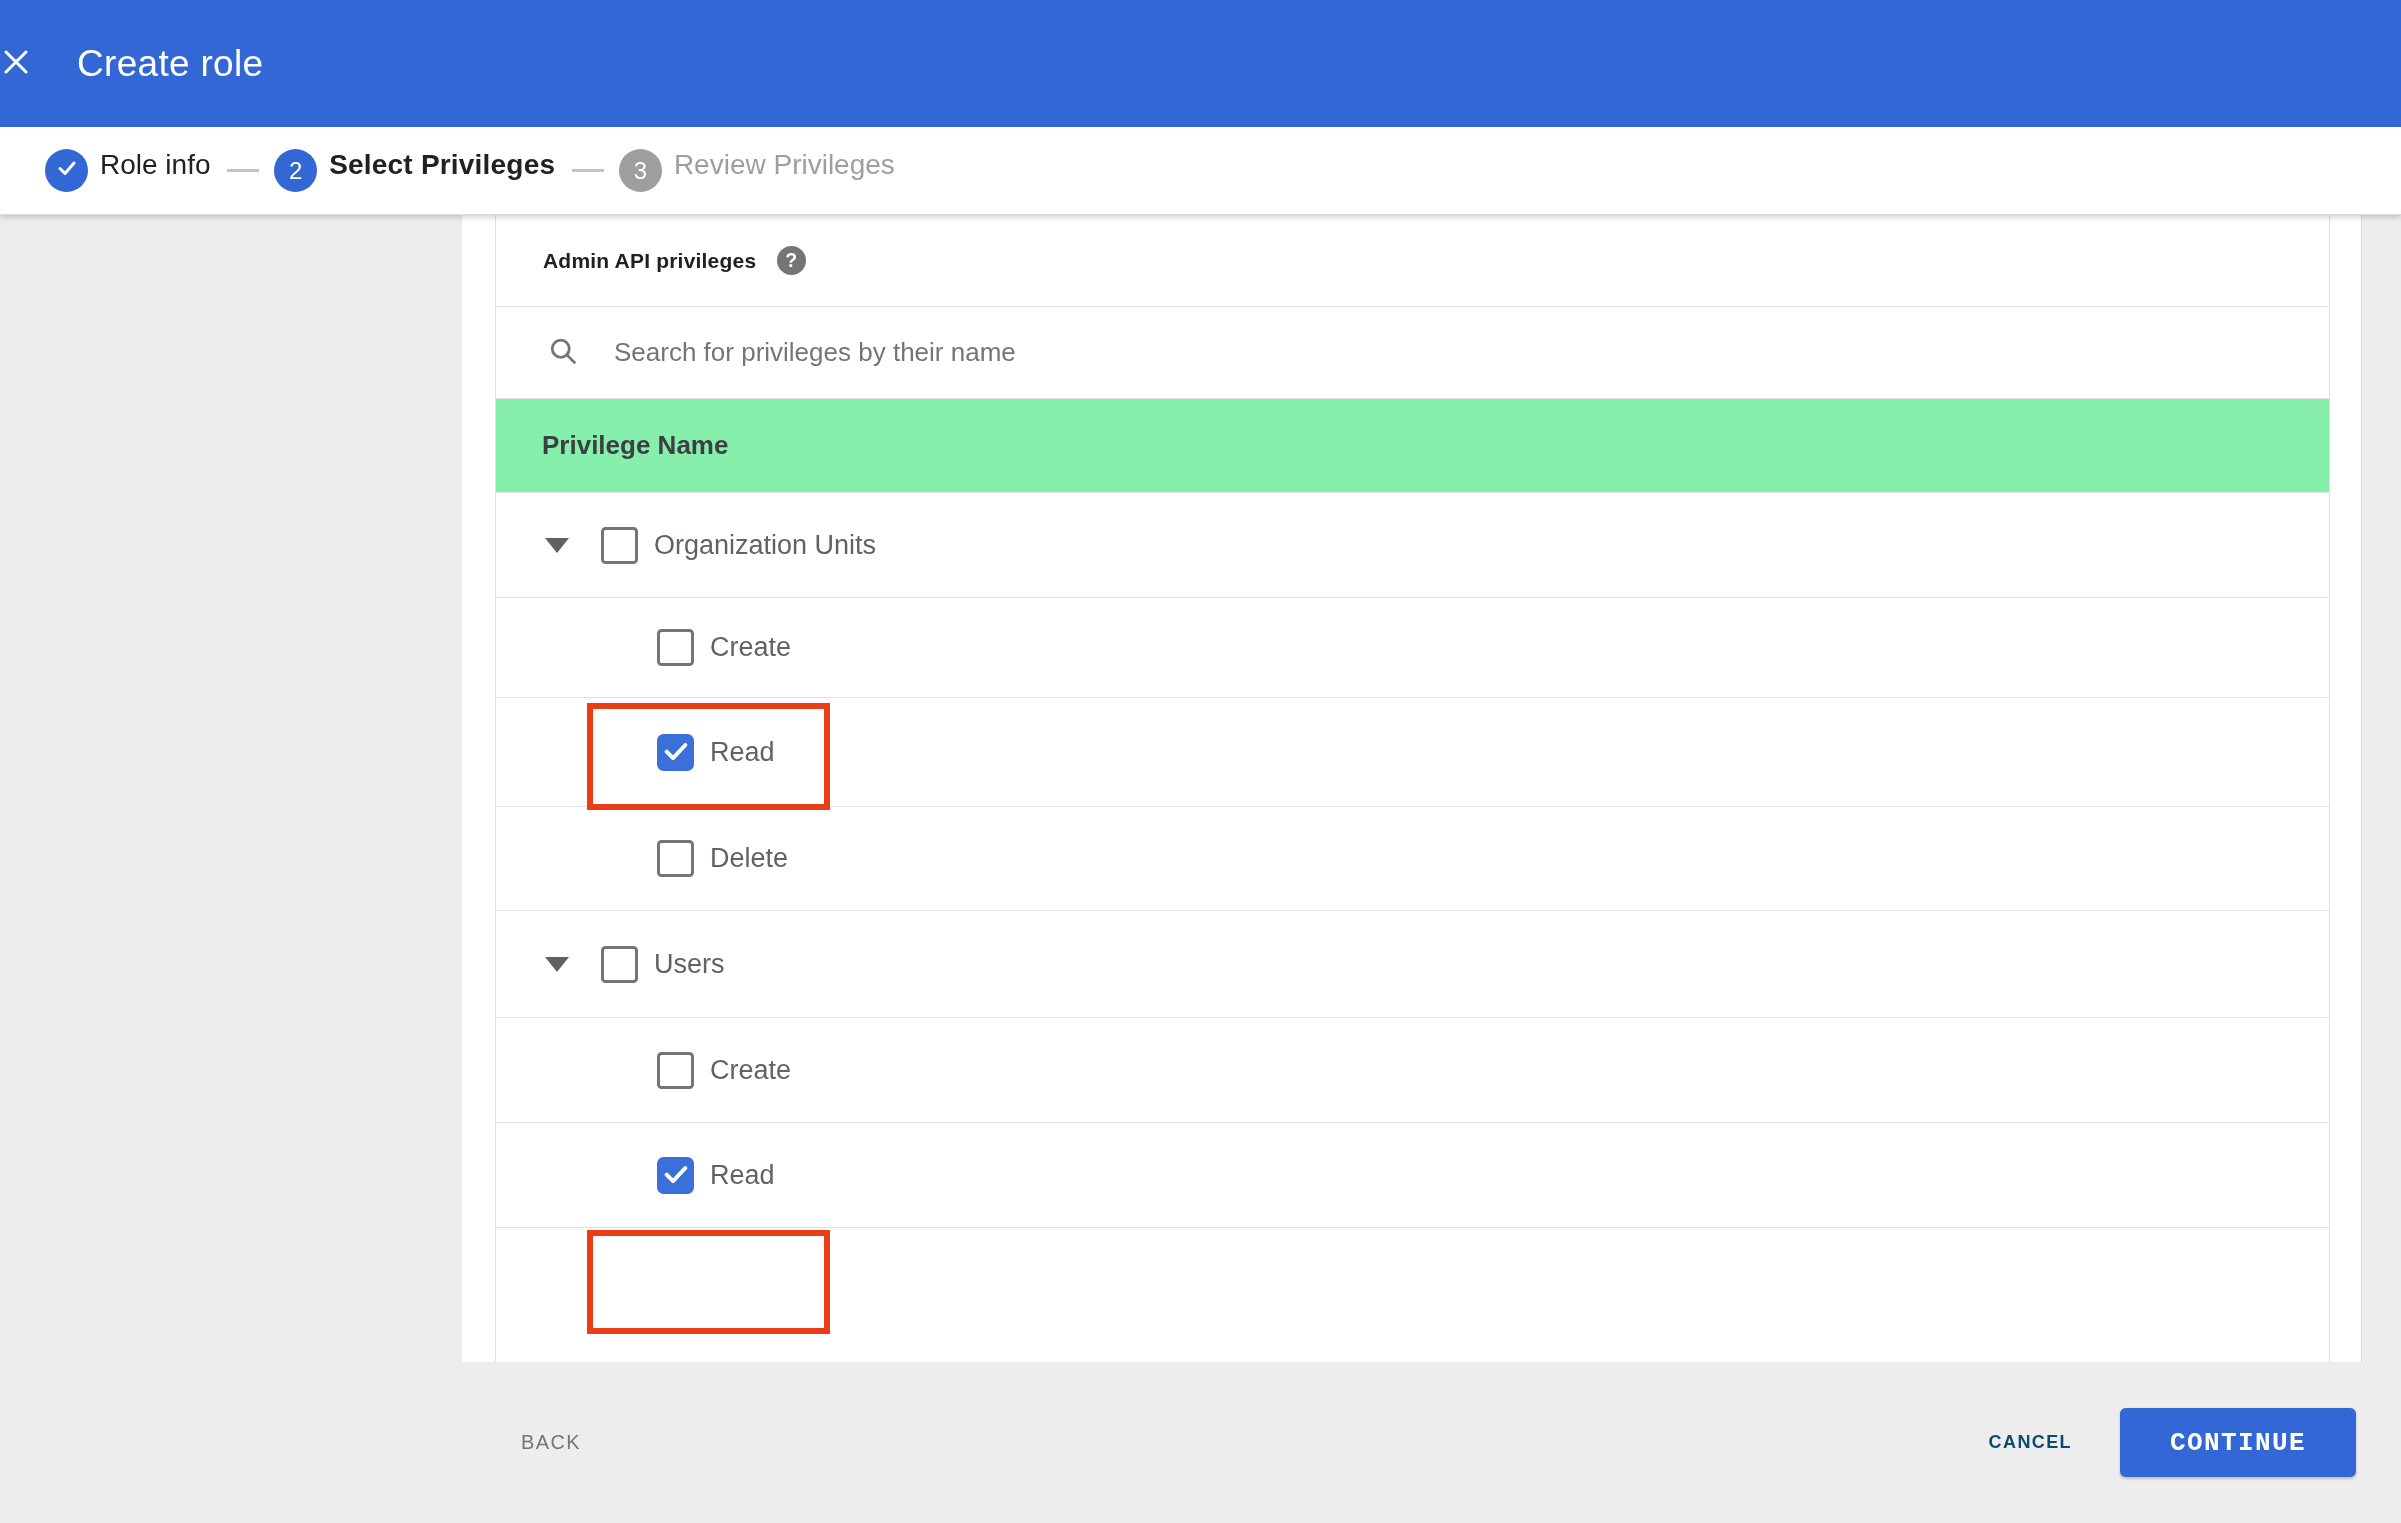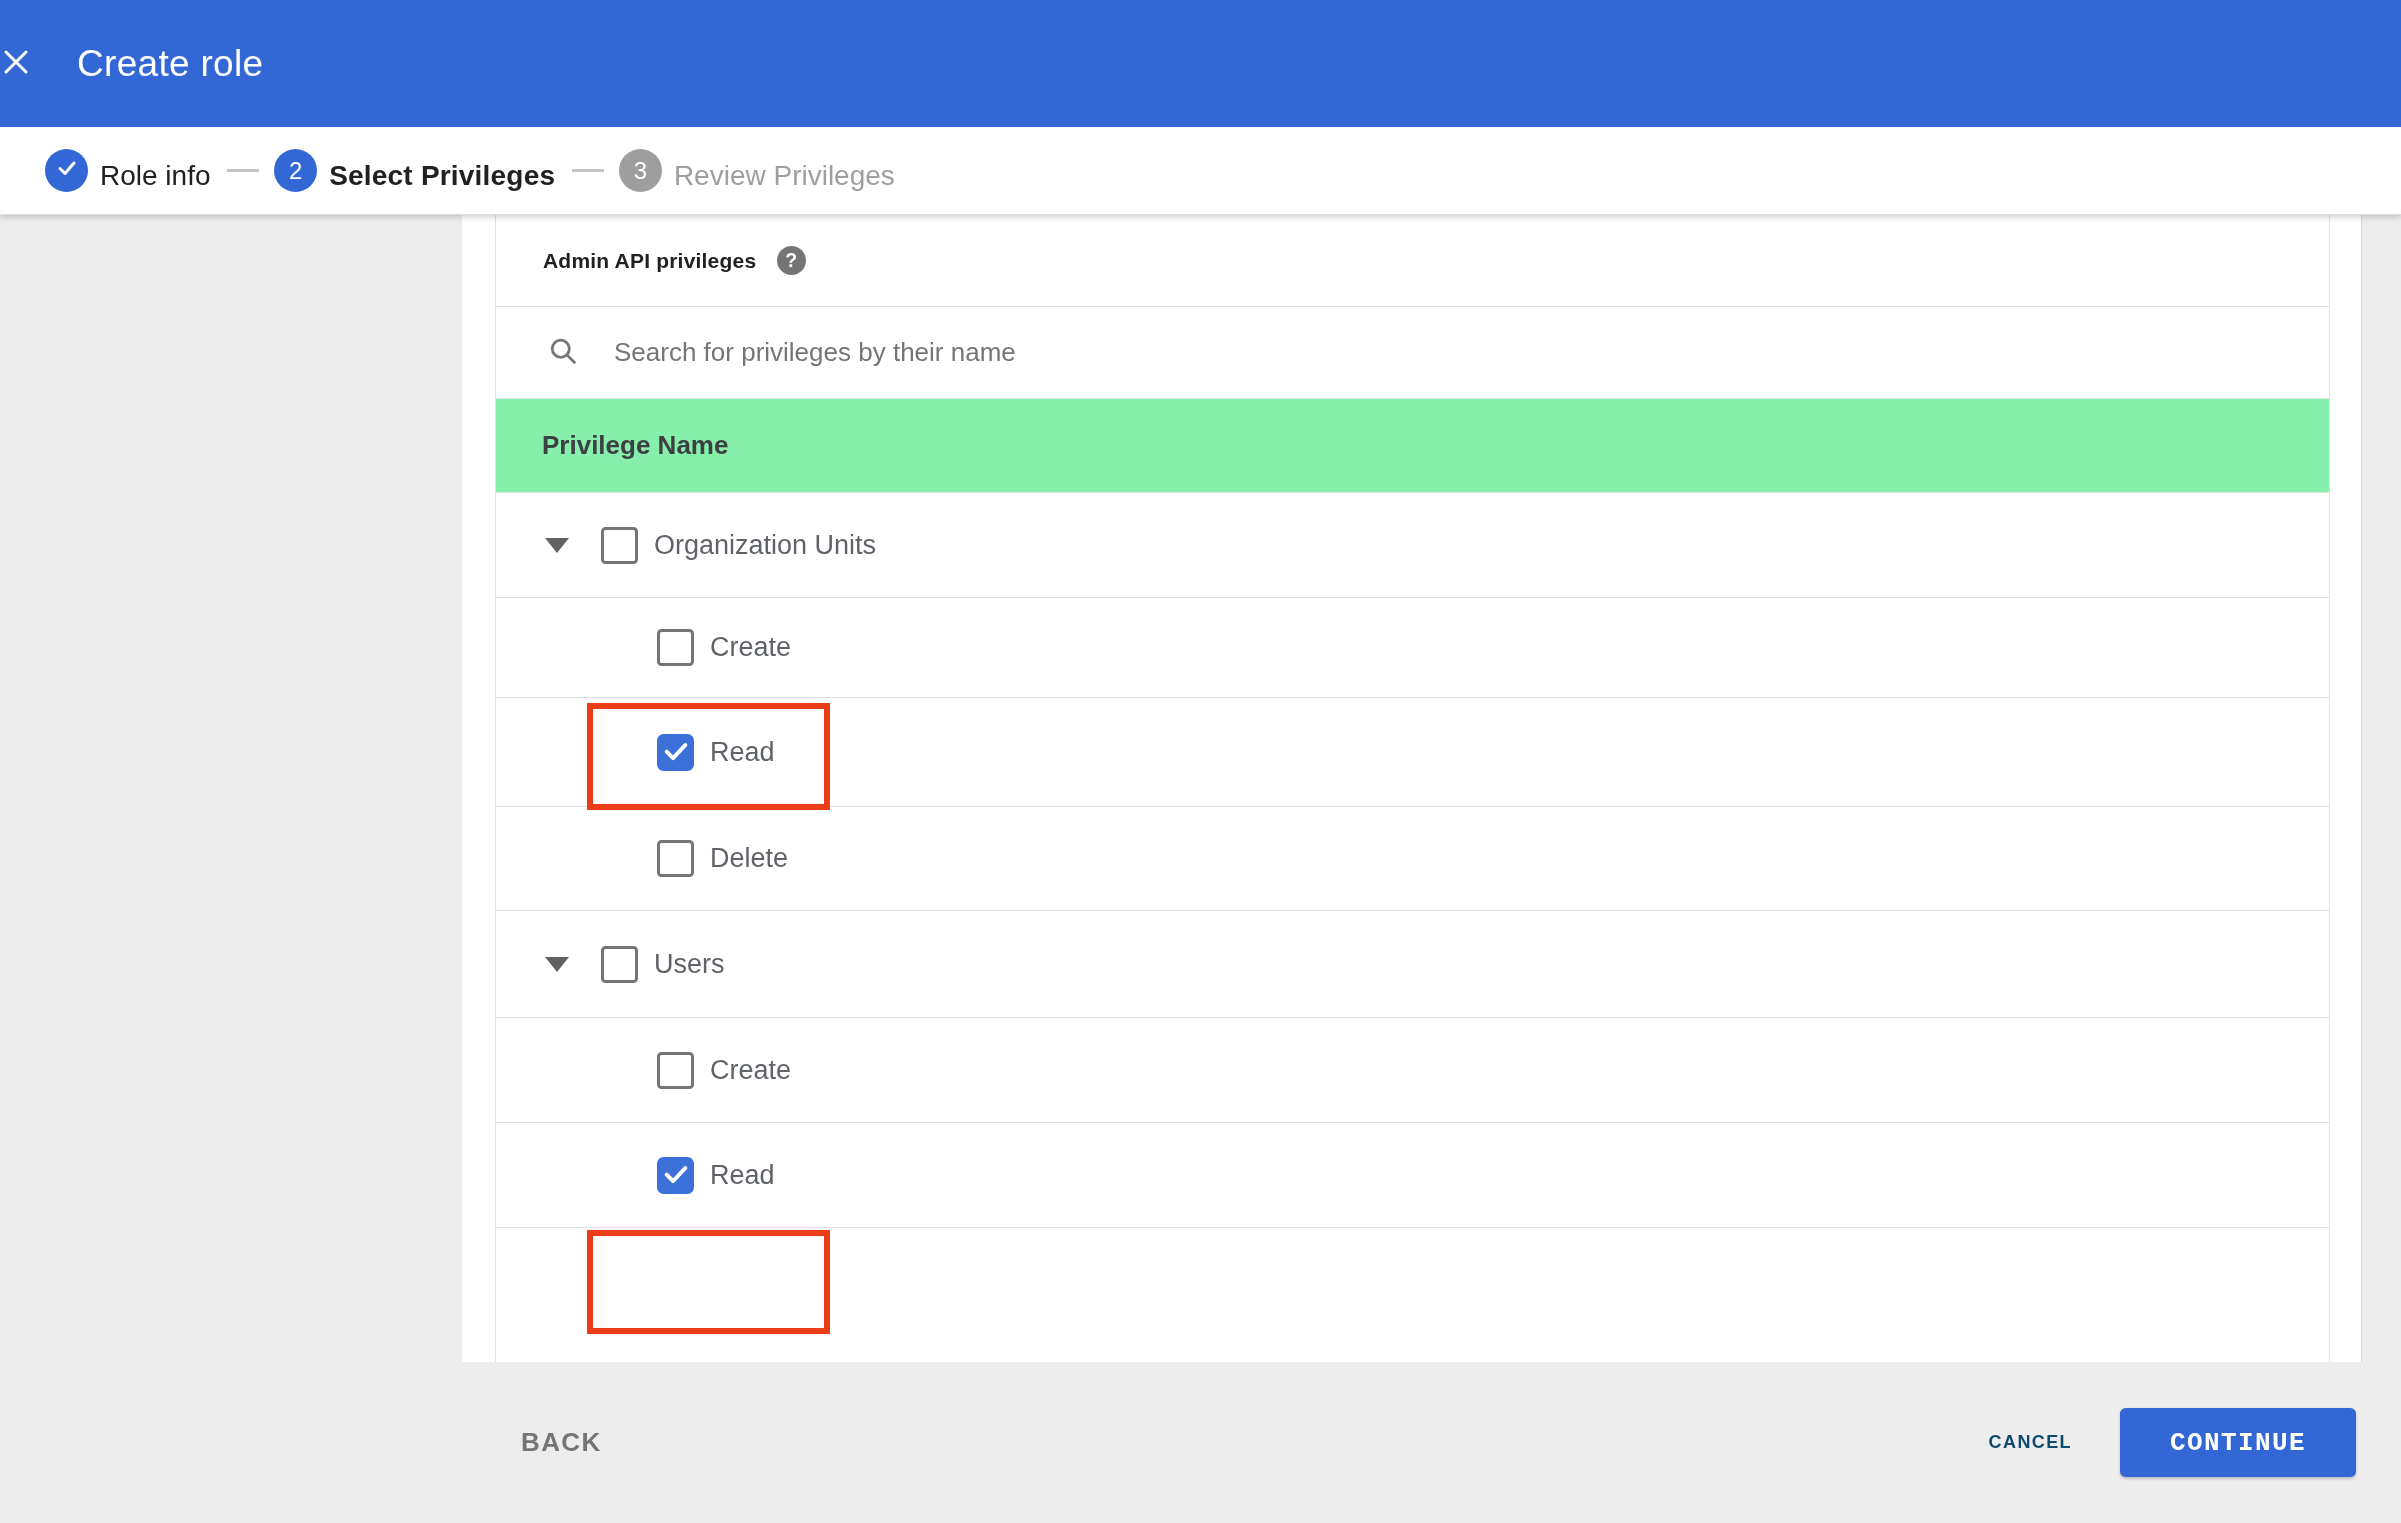--- a/index.html
+++ b/index.html
@@ -10,21 +10,21 @@
   
   .appbar{position:absolute;left:0;top:0;width:2401px;height:127px;background:#3367d6;
           display:flex;align-items:center;}
   .close-btn{width:32px;height:32px;display:flex;align-items:center;justify-content:center;cursor:pointer;}
   .appbar-title{color:#fff;font-size:37px;margin-left:45px;letter-spacing:0.3px;}
 
   
   .stepbar{position:absolute;left:0;top:127px;width:2401px;height:88px;background:#fff;
            border-bottom:1.9px solid #dcdcdc;box-shadow:0 2.8px 5.6px rgba(0,0,0,.18);
            display:flex;align-items:center;padding-left:45px;z-index:5;}
-  .step{display:flex;align-items:flex-end;}
+  .step{display:flex;align-items:flex-start;}
   .step-circle{width:43px;height:43px;border-radius:50%;display:flex;align-items:center;justify-content:center;
                color:#fff;font-size:24px;flex:0 0 auto;}
   .step-circle.done,.step-circle.active{background:#3367d6;}
   .step-circle.upcoming{background:#9e9e9e;}
   .step-label{font-size:28px;color:#212121;margin-left:12px;white-space:nowrap;}
   .step-label.bold{font-weight:bold;letter-spacing:0.2px;}
   .step-label.muted{color:#9e9e9e;}
   .step-dash{width:32px;height:3.7px;background:#c4c4c4;margin-left:16.7px;margin-right:15px;flex:0 0 auto;}
 
   
@@ -57,21 +57,21 @@
   .prow.child .plabel{margin-left:16px;}
   .sliver{border-top:1.9px solid #e0e0e0;height:32px;}
 
   .hl-box{position:absolute;border:6.5px solid #e93d17;background:transparent;z-index:4;pointer-events:none;}
   .hl-box.first{left:91px;top:488px;width:243px;height:107px;}
   .hl-box.second{left:91px;top:1015px;width:243px;height:104px;}
 
   
   .footer{position:absolute;left:0;top:1362px;width:2401px;height:161px;background:#ededed;
           display:flex;align-items:center;z-index:6;}
-  .back-btn{margin-left:521px;font-size:26px;font-weight:bold;color:#757575;letter-spacing:1.4px;cursor:pointer;}
+  .back-btn{margin-left:521px;font-size:20px;font-weight:normal;color:#757575;letter-spacing:1.4px;cursor:pointer;}
   .footer-right{margin-left:auto;display:flex;align-items:center;}
   .cancel-btn{font-size:18px;font-weight:bold;color:#0c4a6e;letter-spacing:1.4px;cursor:pointer;}
   .continue-btn{margin-left:48px;margin-right:45px;width:236px;height:69px;border:none;border-radius:5.6px;
                 background:#3367d6;color:#fff;font-size:26px;font-weight:bold;letter-spacing:1.4px;
                 display:flex;align-items:center;justify-content:center;cursor:pointer;
                 box-shadow:0 1.9px 2.8px rgba(0,0,0,.2);font-family:Liberation Mono, monospace;}
 </style>
 </head>
 <body>
 

